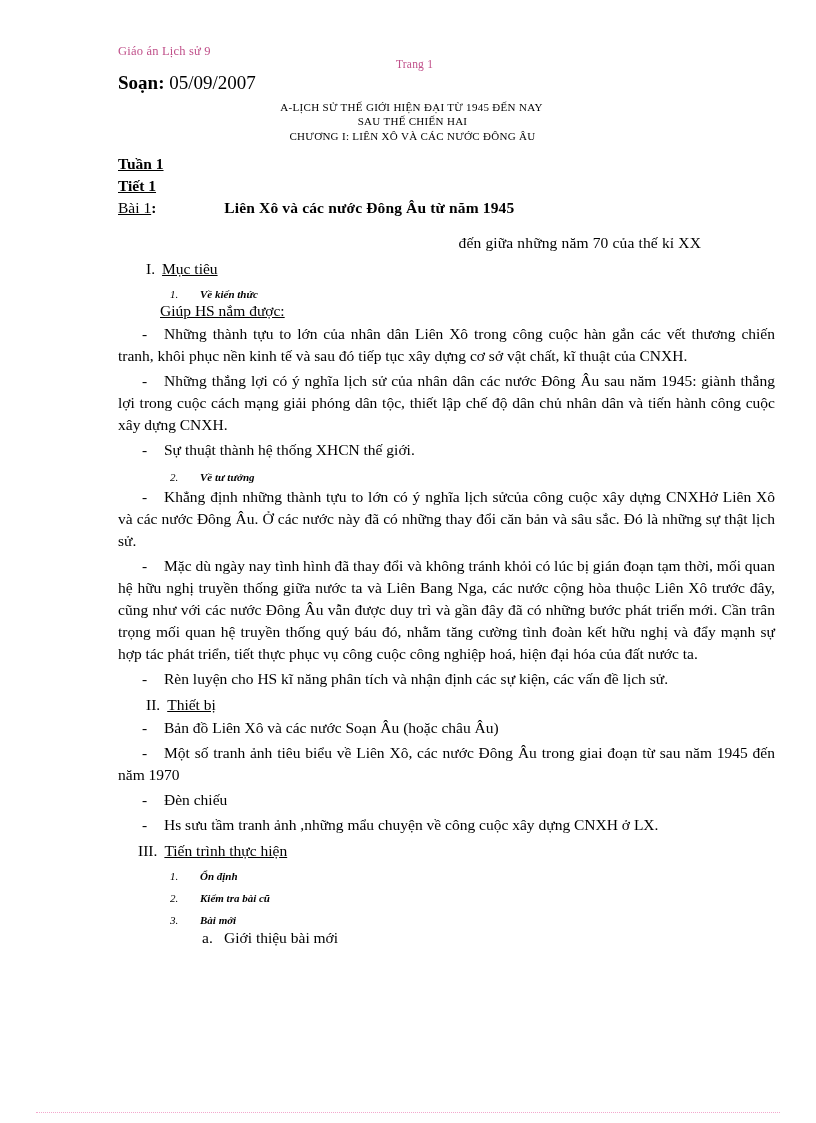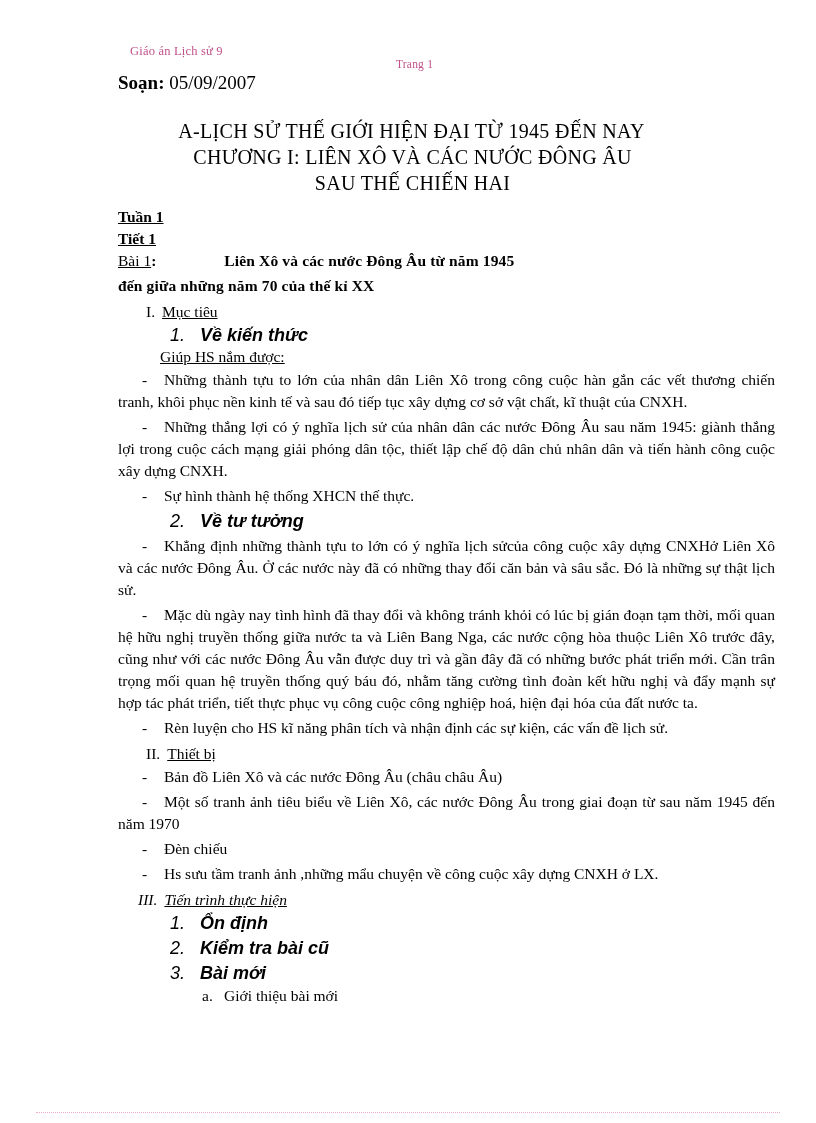--- a/index.html
+++ b/index.html
@@ -31,21 +31,21 @@
   .doc-header {
     position: relative;
     height: 26px;
     font-size: 12.5px;
     color: #c0508a;
     font-family: "Liberation Serif", "DejaVu Serif", serif;
     letter-spacing: .2px;
   }
   .doc-header .hdr-left {
     position: absolute;
-    left: 12px;
+    left: 0;
     top: 0;
     white-space: nowrap;
   }
   .doc-header .hdr-right {
     position: absolute;
     left: 278px;
     top: 14px;
     white-space: nowrap;
     font-size: 11.5px;
   }
@@ -55,23 +55,23 @@
     margin-top: 2px;
     font-size: 19px;
     white-space: nowrap;
   }
   .soan-line .lbl {
     font-weight: bold;
   }
 
   
   .main-title {
-    margin-top: 24px;
+    margin-top: 6px;
     text-align: center;
-    font-size: 20px;
+    font-size: 11px;
     line-height: 1.30;
     letter-spacing: .3px;
     padding-right: 70px;
   }
   .main-title .tline {
     display: block;
     white-space: nowrap;
   }
   .main-title .tline.l2 { padding-left: 2px; }
   .main-title .tline.l3 { padding-left: 2px; }
@@ -104,56 +104,56 @@
   }
   .lesson-title-1 {
     display: inline-block;
     margin-left: 68px;
     font-weight: bold;
     font-size: 15.5px;
     letter-spacing: .15px;
   }
   .lesson-title-2 {
     display: block;
-    text-align: left;
-    font-weight: bold;
+    text-align: right;
+    font-weight: normal;
     font-size: 15.5px;
     letter-spacing: .15px;
     padding-right: 74px;
-    margin-top: 3px;
+    margin-top: 13px;
   }
 
   
   .sec-head {
     font-size: 15.5px;
     margin-top: 6px;
     white-space: nowrap;
   }
   .sec-head .num {
     display: inline-block;
     text-align: right;
   }
   .sec-head .txt {
     text-decoration: underline;
     margin-left: 7px;
     text-align: center;
   }
   .sec-I   { padding-left: 28px; }
   .sec-II  { padding-left: 28px; }
-  .sec-III { padding-left: 20px; font-style: italic; }
+  .sec-III { padding-left: 20px; }
 
   
   .sub-head {
-    font-size: 18px;
+    font-size: 11px;
     font-style: italic;
     font-weight: bold;
     padding-left: 52px;
-    margin-top: 4px;
-    white-space: nowrap;
-    font-family: Liberation Sans, sans-serif;
+    margin-top: 10px;
+    white-space: nowrap;
+    font-family: Liberation Serif, serif;
   }
   .sub-head .snum {
     display: inline-block;
     width: 30px;
     font-style: italic;
     font-weight: normal;
   }
 
   
   .plain-line {
@@ -219,22 +219,22 @@
     <span class="hdr-left">Giáo án Lịch sử 9</span>
     <span class="hdr-right">Trang 1</span>
   </div>
 
   <div class="soan-line">
     <span class="lbl">Soạn:</span><span>&nbsp;</span><span>05/09/2007</span>
   </div>
 
   <div class="main-title">
     <span class="tline l1">A-LỊCH SỬ THẾ GIỚI HIỆN ĐẠI TỪ 1945 ĐẾN NAY</span>
+    <span class="tline l3">SAU THẾ CHIẾN HAI</span>
     <span class="tline l2">CHƯƠNG I: LIÊN XÔ VÀ CÁC NƯỚC ĐÔNG ÂU</span>
-    <span class="tline l3">SAU THẾ CHIẾN HAI</span>
   </div>
 
   <div class="meta-block">
     <div class="meta-row">
       <span class="ul-bold">Tuần 1</span>
     </div>
     <div class="meta-row">
       <span class="ul-bold">Tiết 1</span>
     </div>
     <div class="lesson-row">
@@ -258,21 +258,21 @@
     <span class="ptext">Những thành tựu to lớn của nhân dân Liên Xô trong công cuộc hàn gắn các vết thương chiến tranh, khôi phục nền kinh tế và sau đó tiếp tục xây dựng cơ sở vật chất, kĩ thuật của CNXH.</span>
   </div>
 
   <div class="bullet-para">
     <span class="dash">-</span>
     <span class="ptext">Những thắng lợi có ý nghĩa lịch sử của nhân dân các nước Đông Âu sau năm 1945: giành thắng lợi trong cuộc cách mạng giải phóng dân tộc, thiết lập chế độ dân chủ nhân dân và tiến hành công cuộc xây dựng CNXH.</span>
   </div>
 
   <div class="bullet-para single">
     <span class="dash">-</span>
-    <span class="ptext">Sự hình thành hệ thống XHCN thế thực.</span>
+    <span class="ptext">Sự thuật thành hệ thống XHCN thế giới.</span>
   </div>
 
   <div class="sub-head">
     <span class="snum">2.</span><span>Về tư tưởng</span>
   </div>
 
   <div class="bullet-para">
     <span class="dash">-</span>
     <span class="ptext">Khẳng định những thành tựu to lớn có ý nghĩa lịch sửcủa công cuộc xây dựng CNXHở Liên Xô và các nước Đông Âu. Ở các nước này đã có những thay đổi căn bản và sâu sắc. Đó là những sự thật lịch sử.</span>
   </div>
@@ -287,21 +287,21 @@
     <span class="dash">-</span>
     <span class="ptext">Rèn luyện cho HS kĩ năng phân tích và nhận định các sự kiện, các vấn đề lịch sử.</span>
   </div>
 
   <div class="sec-head sec-II">
     <span class="num">II.</span><span class="txt">Thiết bị</span>
   </div>
 
   <div class="bullet-para single">
     <span class="dash">-</span>
-    <span class="ptext">Bản đồ Liên Xô và các nước Đông Âu (châu châu Âu)</span>
+    <span class="ptext">Bản đồ Liên Xô và các nước Soạn Âu (hoặc châu Âu)</span>
   </div>
 
   <div class="bullet-para">
     <span class="dash">-</span>
     <span class="ptext">Một số tranh ảnh tiêu biểu về Liên Xô, các nước Đông Âu trong giai đoạn từ sau năm 1945 đến năm 1970</span>
   </div>
 
   <div class="bullet-para single">
     <span class="dash">-</span>
     <span class="ptext">Đèn chiếu</span>

